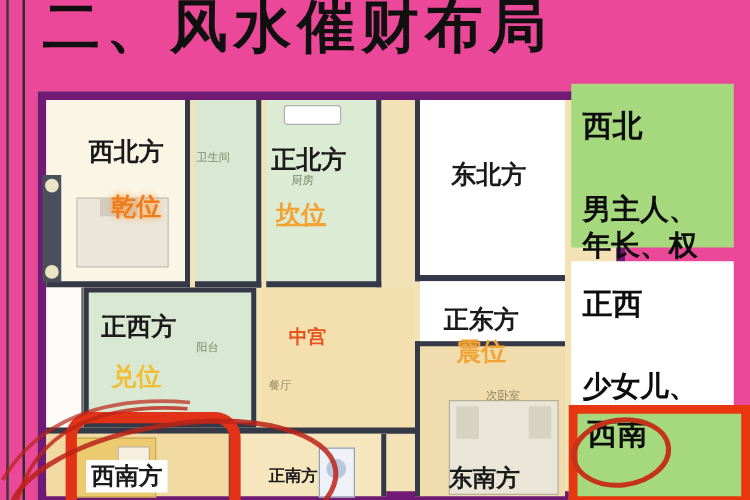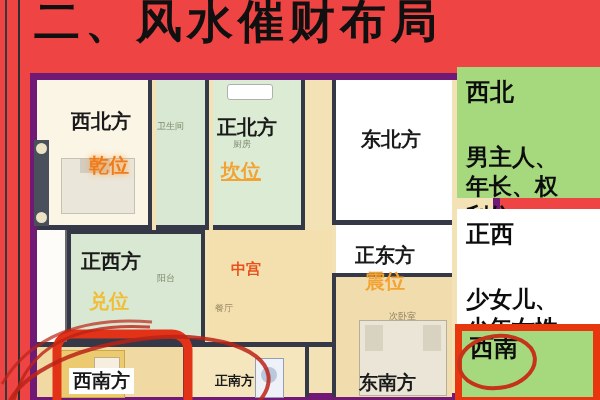--- a/index.html
+++ b/index.html
@@ -1,18 +1,18 @@
 <!DOCTYPE html>
 <html><head>
 <meta charset="utf-8">
 <style>
   html,body { margin:0; padding:0; background:#ffffff; }
   #stage {
     position:relative; width:600px; height:400px; overflow:hidden;
-    background:#ef4444; font-family:"Liberation Sans", sans-serif;
+    background:#ec4899; font-family:"Liberation Sans", sans-serif;
   }
 
   
   .edge-line { position:absolute; top:0; height:400px; background:#383838; }
   #edge1 { left:5px; width:2px; }
   #edge2 { left:18px; width:2px; background:#2d2d2d; }
 
   
   #title {
     position:absolute; left:34px; top:-6px; width:430px;
@@ -55,22 +55,22 @@
   #sink { left:190px; top:4px; width:44px; height:14px; background:#ffffff; border:1px solid #b0b0b0; border-radius:3px; }
   #bed-e { left:322px; top:240px; width:86px; height:74px; background:#eae5d6; border:1px solid #b6af99; }
   #bed-e:before, #bed-e:after { content:""; position:absolute; top:4px; width:18px; height:26px; background:#d8d2c0; }
   #bed-e:before { left:5px; } #bed-e:after { right:5px; }
   #washer { left:218px; top:278px; width:27px; height:38px; background:#eef2f8; border:1px solid #93a0b4; }
   #washer:before { content:""; position:absolute; left:5px; top:8px; width:16px; height:16px; border-radius:50%; background:#b9c8dd; }
   #cabinet-sw { left:22px; top:270px; width:64px; height:46px; background:#ecca70; border:1px solid #c9a84e; }
   #cabinet-sw:before { content:""; position:absolute; right:4px; top:6px; width:24px; height:32px; background:#f6efdf; border:1px solid #bdb089; }
 
   
-  .legend-box { position:absolute; left:457px; width:143px; box-sizing:border-box;
-    padding:10px 9px; font-weight:700; color:#0d0d0d; z-index:10; }
+  .legend-box { position:absolute; left:457px; width:130px; box-sizing:border-box;
+    padding:20px 9px; font-weight:700; color:#0d0d0d; z-index:10; }
   .legend-dir { font-size:24px; line-height:1.25; }
   .legend-desc { font-size:23px; line-height:1.28; white-space:pre-line;margin-top:36px; }
   #legend-nw { top:67px; height:131px; }
   #legend-w  { top:209px; height:116px; background:#ffffff; }
   #legend-sw { top:324px; height:80px; left:455px; width:145px; border:7px solid #e8360e; padding:2px 8px; }
 
   
   #marks { position:absolute; left:0; top:0; width:600px; height:400px; z-index:50; pointer-events:none; }
 </style>
 </head>

